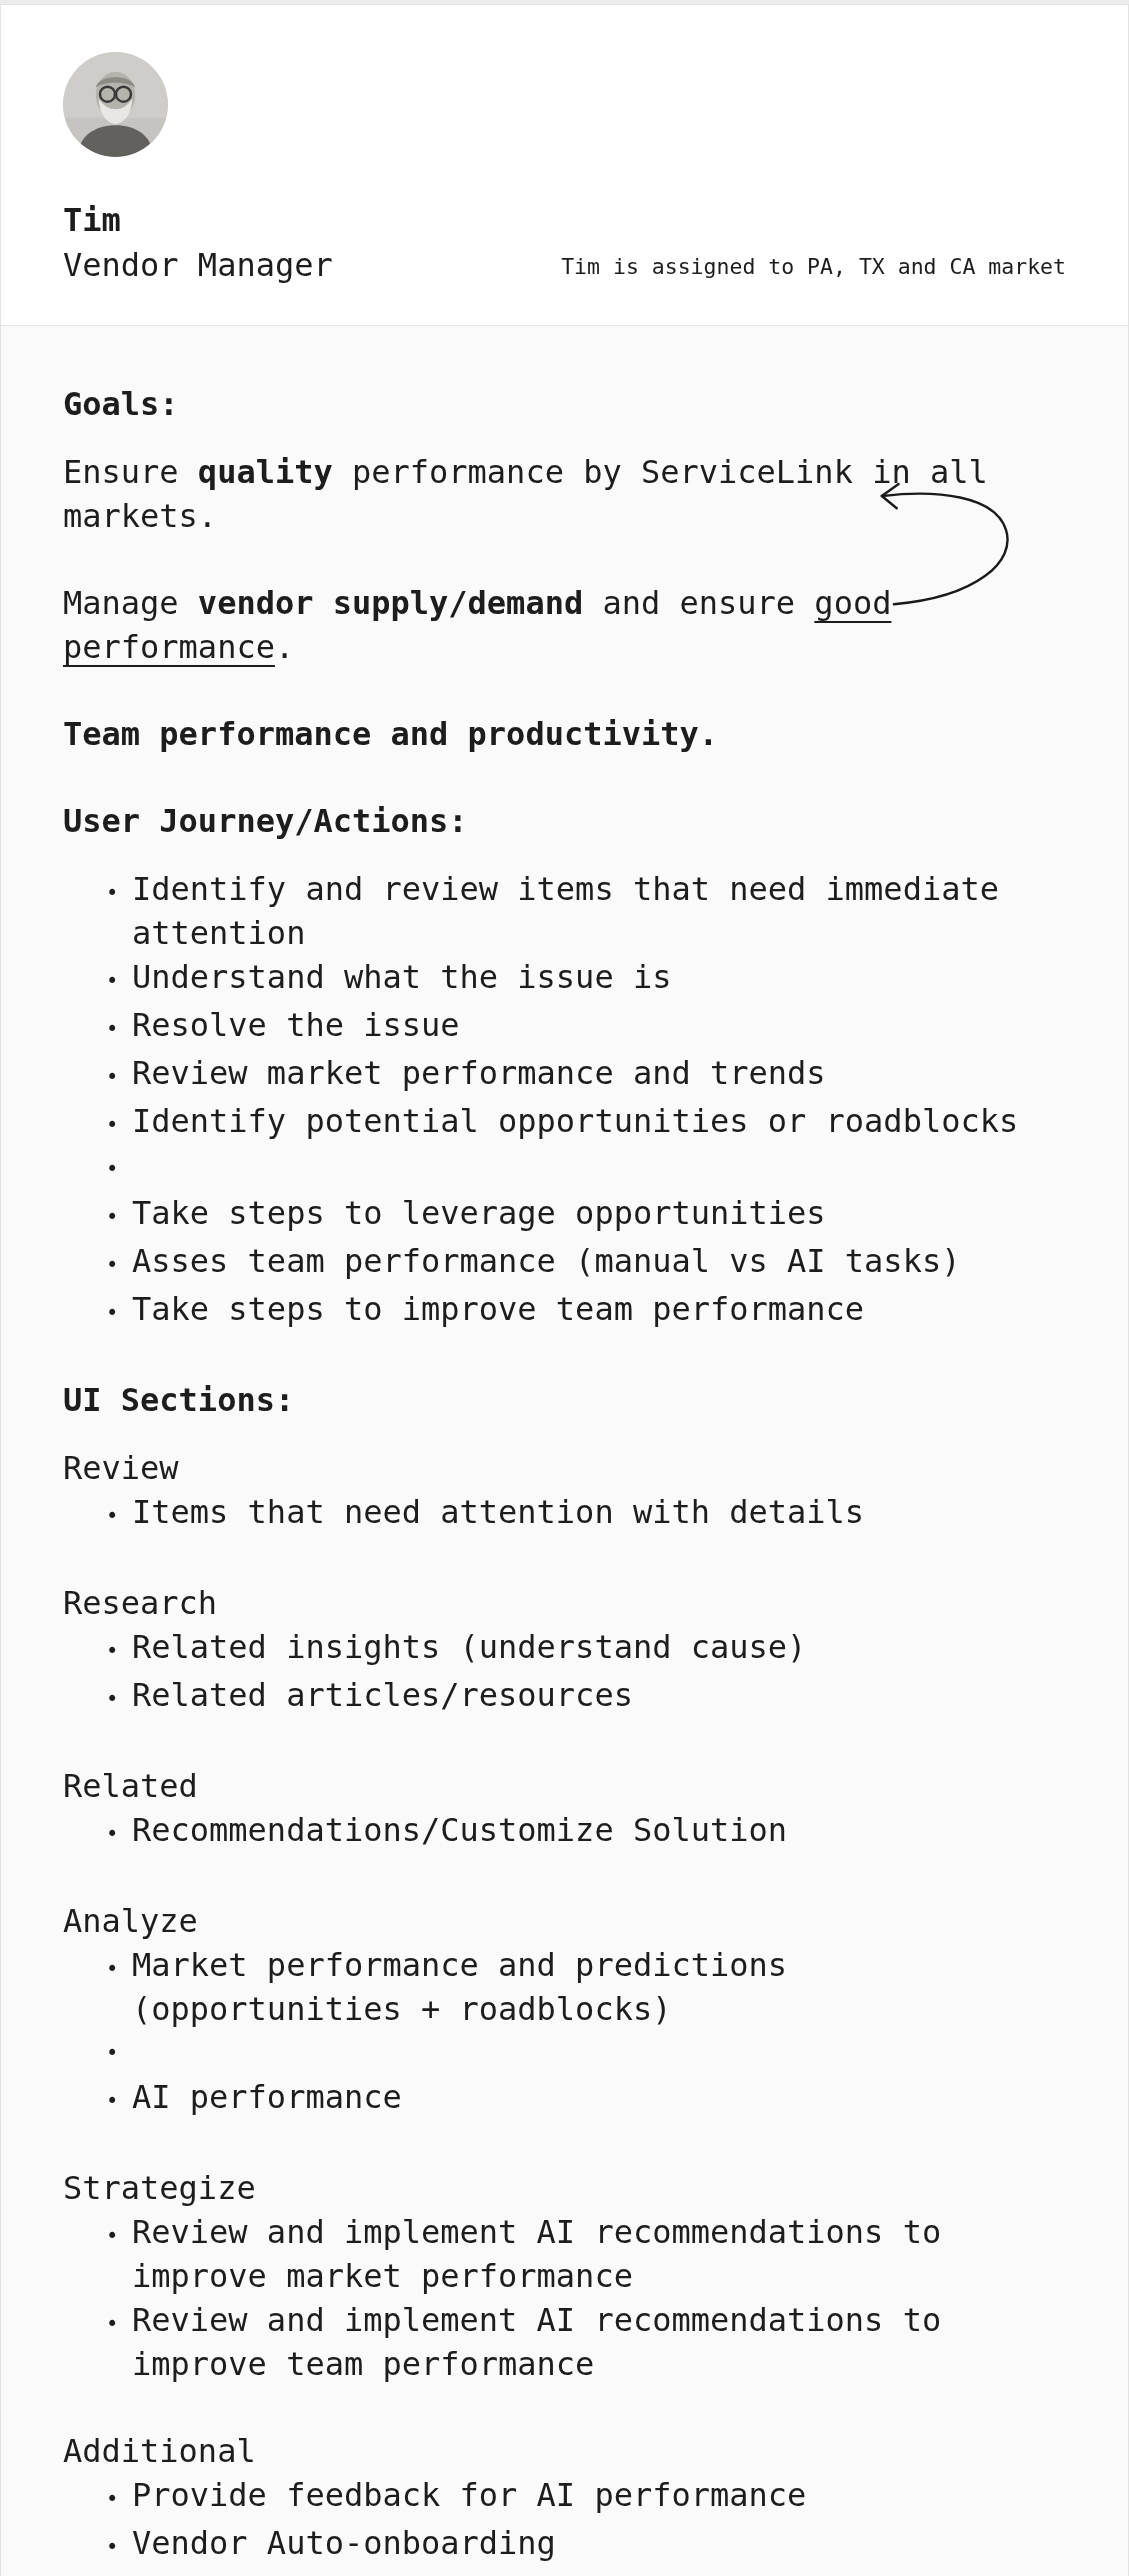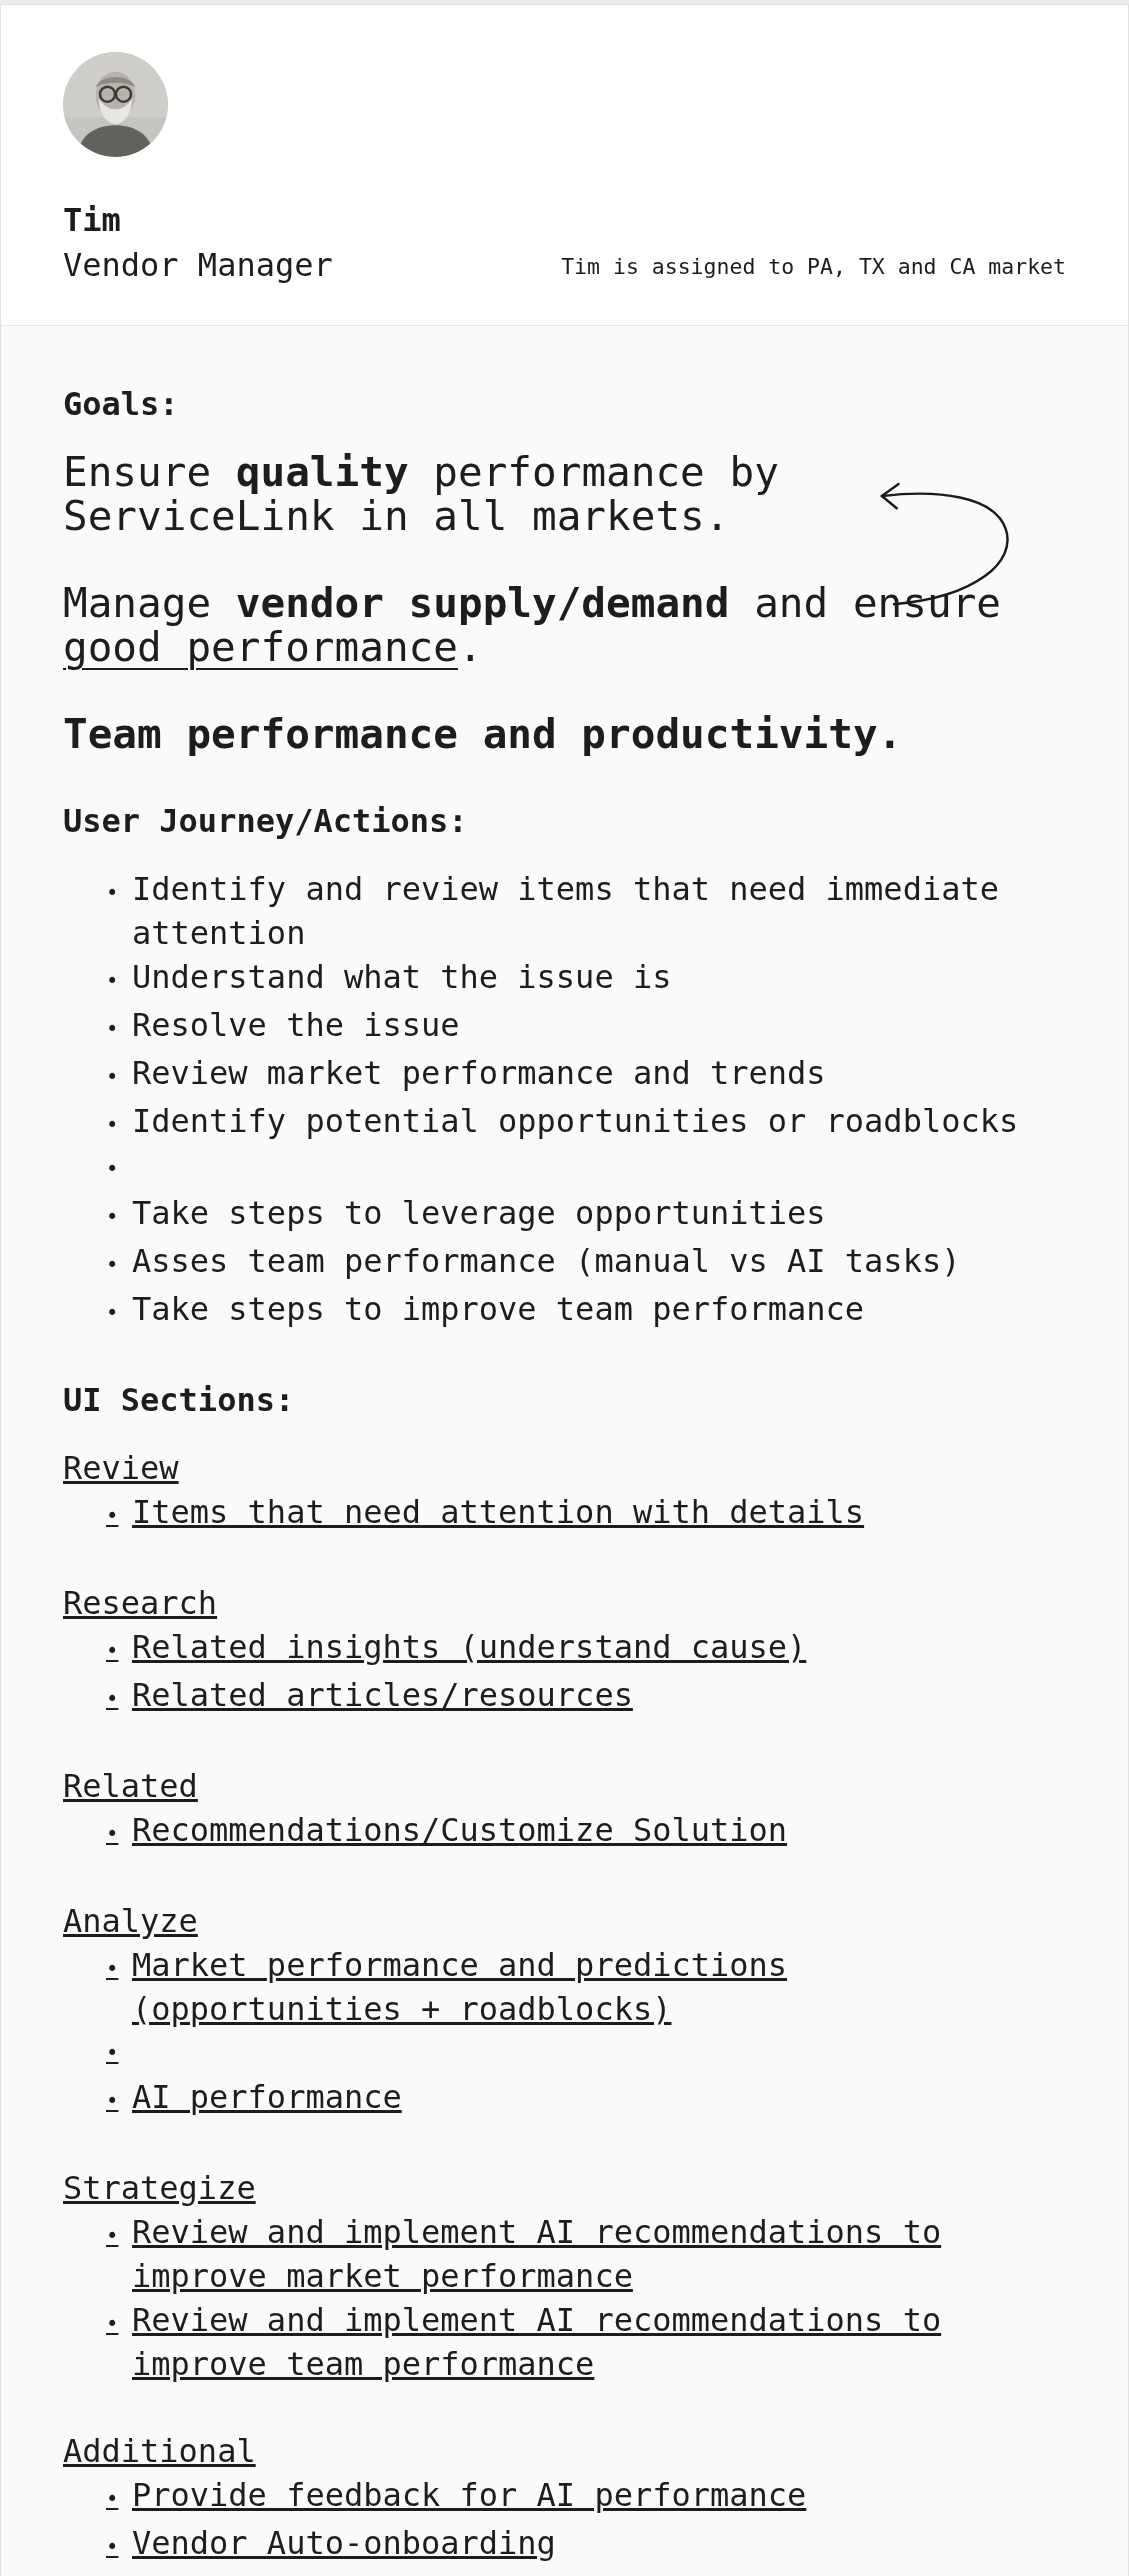--- a/index.html
+++ b/index.html
@@ -49,35 +49,35 @@
     background: #fafafa;
   }
   .heading {
     font-size: 32px;
     line-height: 44px;
     font-weight: bold;
     margin: 43px 0 24px 0;
   }
   .heading.first { margin-top: 0; }
   .goals { position: relative; }
-  .para { font-size: 41px; line-height: 44px; margin: 0 0 43px 0; }
+  .para { font-size: 32px; line-height: 44px; margin: 0 0 43px 0; }
   .b { font-weight: bold; }
   .u { text-decoration: underline; text-decoration-thickness: 1.9px; text-underline-offset: 6.5px; }
   .blist { list-style: none; margin: 0; padding: 0; }
   .blist li {
     display: flex;
     align-items: baseline;
     font-size: 32px;
     line-height: 44px;
     padding-left: 43px;
   }
   .dot { flex: 0 0 26px; width: 26px; font-size: 20.6px; }
   .txt { flex: 1 1 auto; }
   .journey { margin-bottom: 7.5px; }
-  .group { margin-bottom: 43px; text-decoration: underline; }
+  .group { margin-bottom: 43px; }
   .group-label { font-size: 32px; line-height: 44px; }
   .arrow-svg { position: absolute; left: 774px; top: 82px; pointer-events: none; }
 </style>
 </head>
 <body>
 
 <div class="page">
 
   <header class="header">
     <div class="avatar">

